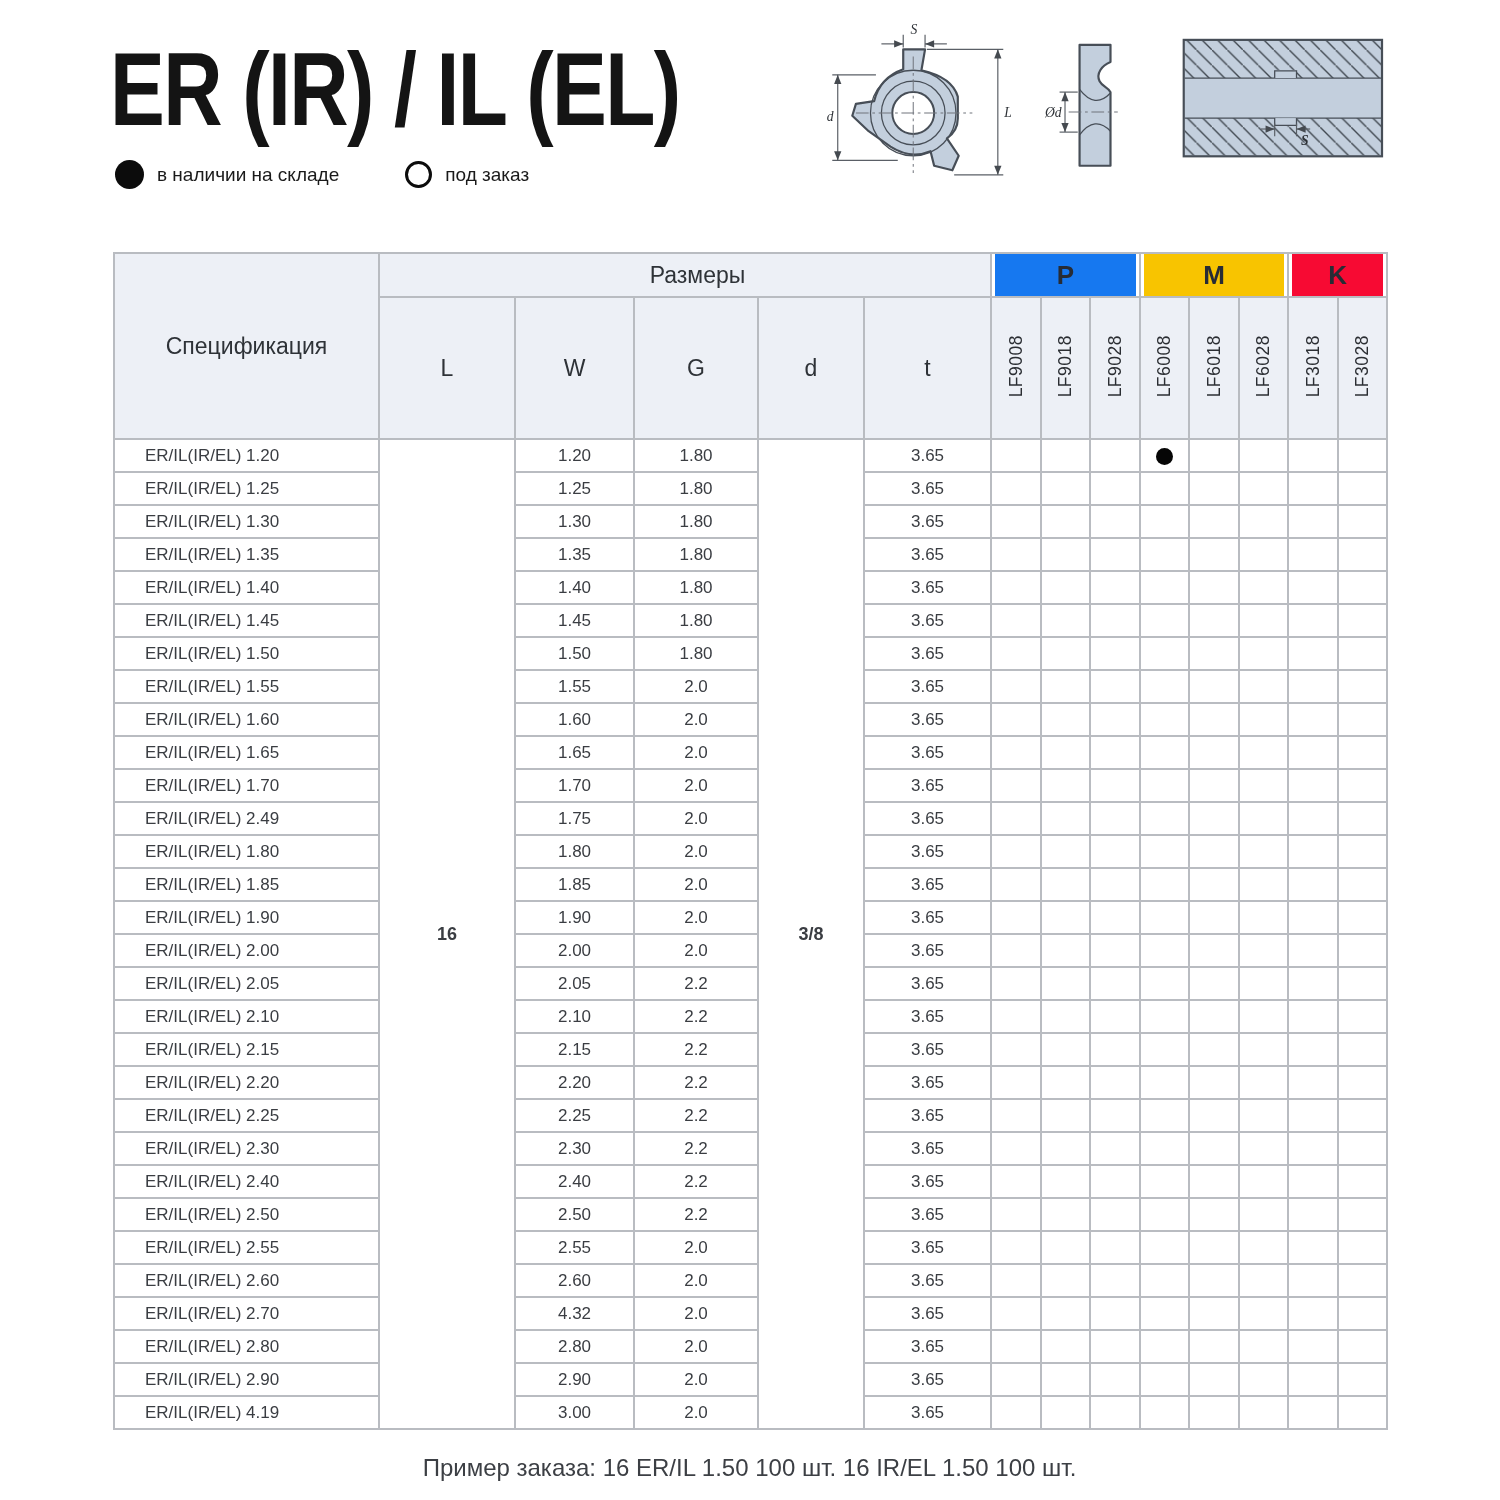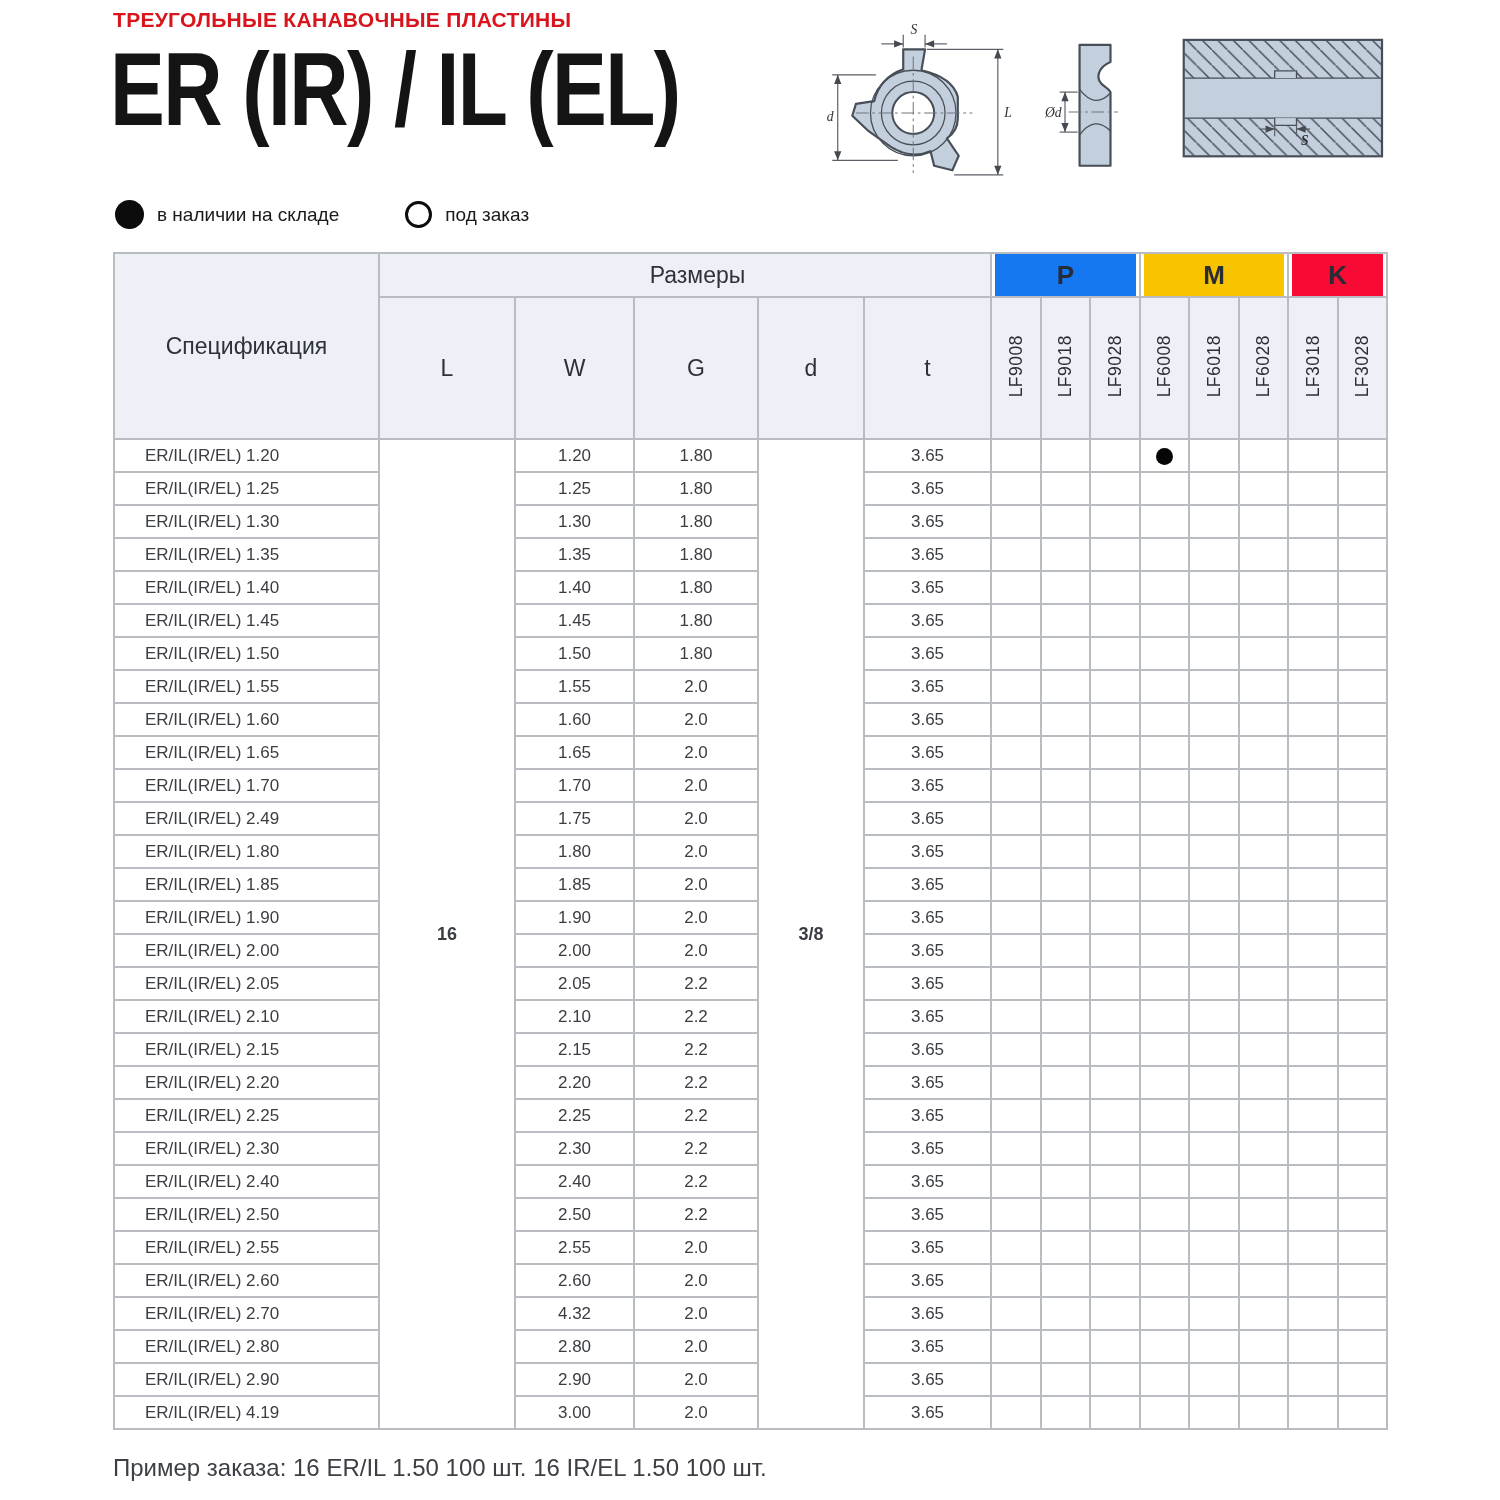--- a/index.html
+++ b/index.html
@@ -6,21 +6,21 @@
   html,body { background:#ffffff; }
   body { width:1500px; height:1500px; font-family:"Liberation Sans", sans-serif; color:#222; position:relative; }
   .page { position:absolute; left:0; top:0; width:1500px; height:1500px; background:#fff; overflow:hidden; }
   .content { position:absolute; left:113px; top:0; width:1273px; }
 
   
   .top { position:relative; height:252px; }
   .category { position:absolute; left:0; top:8px; font-size:21px; font-weight:bold; letter-spacing:.3px; color:#d8141c; }
   .title { position:absolute; left:-3px; top:30px; font-size:104px; font-weight:bold; letter-spacing:-2px;
            color:#141414; transform:scaleX(.79); transform-origin:left center; white-space:nowrap; }
-  .legend { position:absolute; left:2px; top:160px; display:flex; align-items:center; font-size:19px; color:#1a1a1a;margin-top:40px; }
+  .legend { position:absolute; left:2px; top:160px; display:flex; align-items:center; font-size:19px; color:#1a1a1a; }
   .legend-dot { width:29px; height:29px; border-radius:50%; background:#0c0c0c; margin-right:13px; flex:0 0 auto; }
   .legend-dot.outline { background:#fff; border:3px solid #0c0c0c; width:27px; height:27px; margin-left:66px; }
 
   .drawings { position:absolute; left:712px; top:14px; width:561px; height:190px; display:flex; gap:34px; align-items:flex-start; }
   .drawings svg { display:block; }
   .dim { stroke:#5a5f66; stroke-width:1.3; fill:none; }
   .dimtxt { font-family:"Liberation Serif", serif; font-style:italic; font-size:15px; fill:#2e3237; }
   .body-shape { fill:#c3cfdd; stroke:#474e57; stroke-width:2.4; stroke-linejoin:round; }
   .thin { stroke:#474e57; stroke-width:1.4; fill:none; }
   .cline { stroke:#70757c; stroke-width:1.1; fill:none; stroke-dasharray:14 4 3 4; }
@@ -36,30 +36,29 @@
   .h-grade { padding:0; }
   .vert { display:inline-block; writing-mode:vertical-rl; transform:rotate(180deg); font-size:17.5px; color:#2b2e33; letter-spacing:.5px; }
   .group-th { padding:0; background:#fff; height:44px; }
   .band { height:100%; margin:0 3px; display:flex; align-items:center; justify-content:center;
           font-size:26px; font-weight:600; color:#272c35; }
   tbody td { height:33px; background:#fff; font-size:17px; color:#3a3d42; text-align:center; vertical-align:middle; }
   tbody td.speccell { text-align:left; padding-left:30px; }
   tbody td.mergedcell { font-size:18px; color:#3a3d42;font-weight:bold; }
   .stockdot { display:inline-block; width:17px; height:17px; border-radius:50%; background:#060606; vertical-align:middle; }
 
-  .footer { width:1273px; margin-top:24px; text-align:left; font-size:24px; color:#3c3f44; }
+  .footer { width:1273px; margin-top:24px; text-align:center; font-size:24px; color:#3c3f44; }
 </style>
 </head>
 <body>
 
 <div class="page">
   <div class="content">
 
     <div class="top">
-      <div class="category">ТРЕУГОЛЬНЫЕ КАНАВОЧНЫЕ ПЛАСТИНЫ</div>
       <div class="title">ER (IR) / IL (EL)</div>
 
       <div class="legend">
         <span class="legend-dot"></span>
         <span>в наличии на складе</span>
         <span class="legend-dot outline"></span>
         <span>под заказ</span>
       </div>
 
       <div class="drawings">

